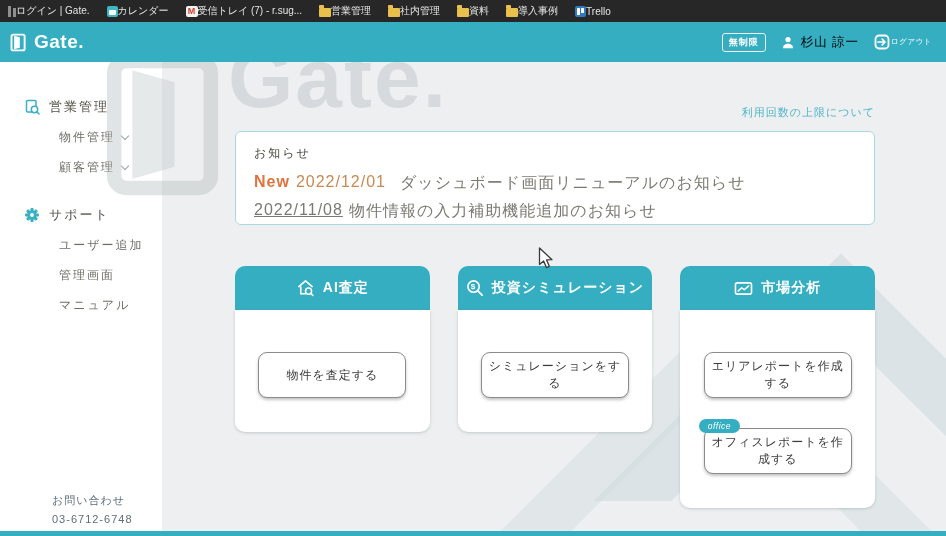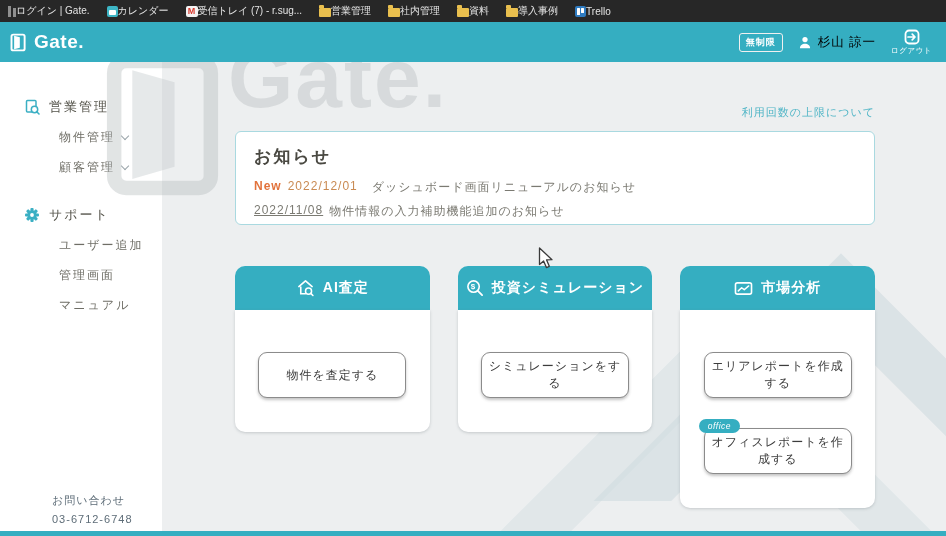--- a/index.html
+++ b/index.html
@@ -26,21 +26,21 @@
   .ic-trello::before{content:"";position:absolute;left:2px;top:2px;width:3px;height:7px;background:#fff;border-radius:0.5px;}
   .ic-trello::after{content:"";position:absolute;right:2px;top:2px;width:3px;height:5px;background:#fff;border-radius:0.5px;}
   
   .app-header{position:absolute;top:22px;left:0;right:0;height:40px;background:#35aec1;z-index:9;
     display:flex;align-items:center;justify-content:space-between;padding:0 14px 0 8px;box-sizing:border-box;}
   .logo{display:flex;align-items:center;gap:5px;color:#fff;font-weight:bold;font-size:19px;letter-spacing:0.5px;cursor:pointer;}
   .header-right{display:flex;align-items:center;gap:15px;}
   .plan-badge{color:#fff;border:1.5px solid #f0f0f0;border-radius:3px;font-size:9px;font-weight:bold;
     padding:2px 6px;letter-spacing:1px;}
   .user{display:flex;align-items:center;gap:6px;color:#000000;font-size:12.5px;letter-spacing:1px;}
-  .logout{display:flex;flex-direction:column;align-items:center;gap:1px;color:#fff;cursor:pointer;}
+  .logout{display:flex;flex-direction:row;align-items:center;gap:1px;color:#fff;cursor:pointer;}
   .logout-label{font-size:7.5px;letter-spacing:0.5px;}
   
   .sidebar{position:absolute;top:62px;left:0;width:162px;bottom:5px;background:#fff;z-index:1;}
   .side-inner{padding-top:36px;}
   .side-section{margin-bottom:30px;}
   .side-header{display:flex;align-items:center;gap:9px;padding-left:24px;font-size:13px;color:#54534a;
     letter-spacing:2px;cursor:pointer;}
   .side-item{padding-left:59px;margin-top:13px;font-size:12px;color:#6f6e66;letter-spacing:2px;
     display:flex;align-items:center;gap:7px;cursor:pointer;}
   .chev{width:5px;height:5px;border-right:1.2px solid #9aa5aa;border-bottom:1.2px solid #9aa5aa;
@@ -53,22 +53,22 @@
   .wm-a1{position:absolute;right:-70px;bottom:-140px;width:240px;height:240px;
     border:55px solid rgba(203,216,221,0.5);border-right-color:transparent;border-bottom-color:transparent;transform:rotate(45deg);}
   .wm-a2{position:absolute;right:60px;bottom:-190px;width:240px;height:240px;
     border:50px solid rgba(208,220,224,0.4);border-right-color:transparent;border-bottom-color:transparent;transform:rotate(45deg);}
   
   .content{position:absolute;top:62px;left:162px;right:0;bottom:5px;z-index:3;}
   .usage-link{position:absolute;top:43px;left:73px;width:640px;text-align:right;font-size:11px;
     color:#4fb5c6;letter-spacing:1px;cursor:pointer;}
   .notice{position:absolute;top:69px;left:73px;width:640px;height:94px;background:#fff;
     border:1px solid #a9d9e0;border-radius:6px;box-sizing:border-box;padding:13px 18px;}
-  .notice-title{font-size:17px;font-weight:bold;color:#4a4942;letter-spacing:2px;}
-  .notice-item{margin-top:11px;font-size:12px;color:#7b7a72;letter-spacing:1px;display:flex;gap:6px;cursor:pointer;}
+  .notice-title{font-size:12px;font-weight:normal;color:#4a4942;letter-spacing:2px;}
+  .notice-item{margin-top:11px;font-size:16px;color:#7b7a72;letter-spacing:1px;display:flex;gap:6px;cursor:pointer;}
   .notice-item + .notice-item{margin-top:7px;}
   .badge-new{color:#e2733c;font-weight:bold;}
   .nd-orange{color:#c98a52;margin-right:8px;}
   .nd-gray{color:#7b7a72;text-decoration:underline;}
   .cards{position:absolute;top:204px;left:73px;width:640px;display:flex;gap:28px;align-items:flex-start;}
   .card{flex:1;}
   .card-head{height:44px;background:#35aec1;border-radius:10px 10px 0 0;display:flex;align-items:center;
     justify-content:center;gap:8px;color:#fff;font-size:14px;font-weight:bold;letter-spacing:1px;}
   .card-body{background:#fff;border-radius:0 0 10px 10px;box-shadow:0 1px 3px rgba(120,130,135,0.35);
     padding:42px 0 34px;display:flex;flex-direction:column;gap:30px;align-items:center;}

